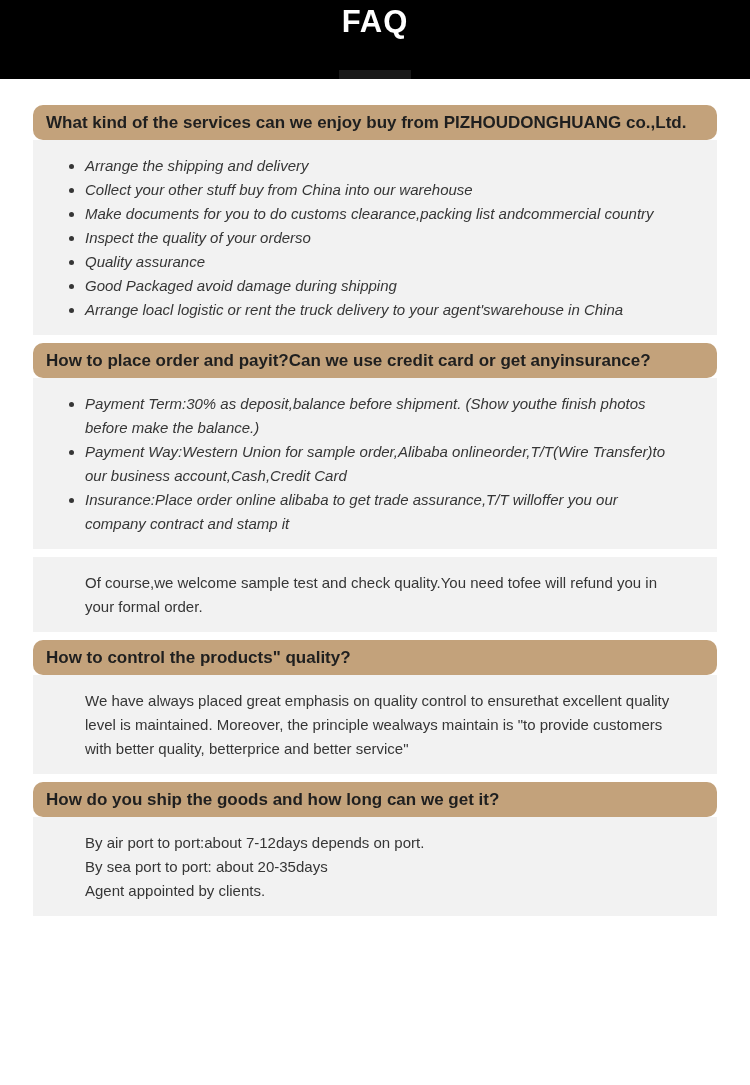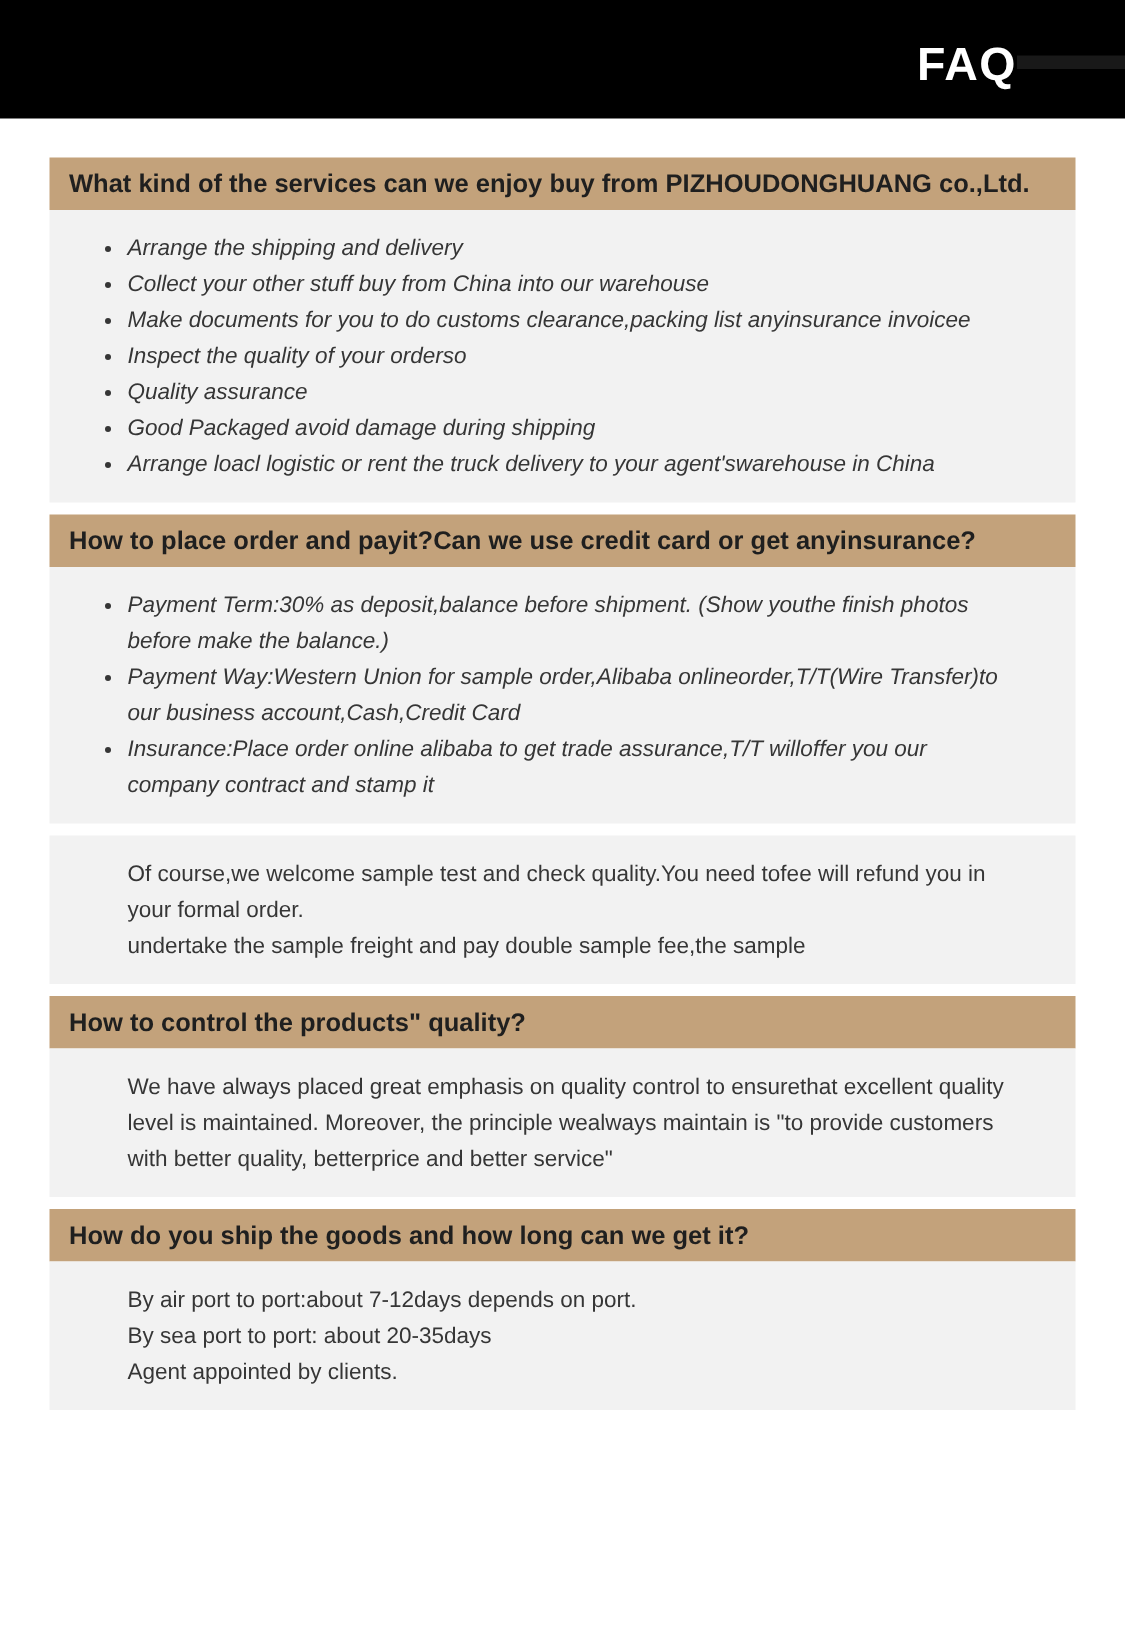--- a/index.html
+++ b/index.html
@@ -12,23 +12,23 @@
     width: 750px;
     height: 1085px;
     background: #ffffff;
     overflow: hidden;
   }
   .banner {
     height: 79px;
     background: var(--banner-bg, #000000);
     color: var(--banner-text, #ffffff);
     display: flex;
-    flex-direction: row;
+    flex-direction: column;
     align-items: center;
-    justify-content: flex-end;
+    justify-content: space-between;
   }
   .banner-title {
     font-size: 31px;
     font-weight: 700;
     letter-spacing: 1px;
     line-height: 1;
     margin-top: 6px;
   }
   .banner-underline {
     width: 72px;
@@ -42,20 +42,21 @@
   .section + .section {
     margin-top: 8px;
   }
   .question-bar {
     background: var(--question-bg, #c3a27b);
     height: 35px;
     display: flex;
     align-items: center;
     padding: 0 10px 0 13px;
     box-sizing: border-box;
+    border-radius: 10px;
   }
   .question-text {
     color: var(--question-text, #1f1f1f);
     font-size: 17px;
     font-weight: 700;
     white-space: nowrap;
     overflow: hidden;
   }
   .answer-panel {
     background: var(--answer-bg, #f2f2f2);
@@ -92,21 +93,21 @@
   <div class="content">
 
     <div class="section">
       <div class="question-bar">
         <span class="question-text">What kind of the services can we enjoy buy from PIZHOUDONGHUANG co.,Ltd.</span>
       </div>
       <div class="answer-panel">
         <ul>
             <li>Arrange the shipping and delivery</li>
             <li>Collect your other stuff buy from China into our warehouse</li>
-            <li>Make documents for you to do customs clearance,packing list anyinsurance invoicee</li>
+            <li>Make documents for you to do customs clearance,packing list andcommercial country</li>
             <li>Inspect the quality of your orderso</li>
             <li>Quality assurance</li>
             <li>Good Packaged avoid damage during shipping</li>
             <li>Arrange loacl logistic or rent the truck delivery to your agent'swarehouse in China</li>
           </ul>
       </div>
     </div>
 
     <div class="section">
       <div class="question-bar">
@@ -118,21 +119,20 @@
             <li>Payment Way:Western Union for sample order,Alibaba onlineorder,T/T(Wire Transfer)to our business account,Cash,Credit Card</li>
             <li>Insurance:Place order online alibaba to get trade assurance,T/T willoffer you our company contract and stamp it</li>
           </ul>
       </div>
     </div>
 
     <div class="section">
       <div class="answer-panel">
         <div class="paras">
             <p>Of course,we welcome sample test and check quality.You need tofee will refund you in your formal order.</p>
-            <p>undertake the sample freight and pay double sample fee,the sample</p>
           </div>
       </div>
     </div>
 
     <div class="section">
       <div class="question-bar">
         <span class="question-text">How to control the products" quality?</span>
       </div>
       <div class="answer-panel">
         <div class="paras">

